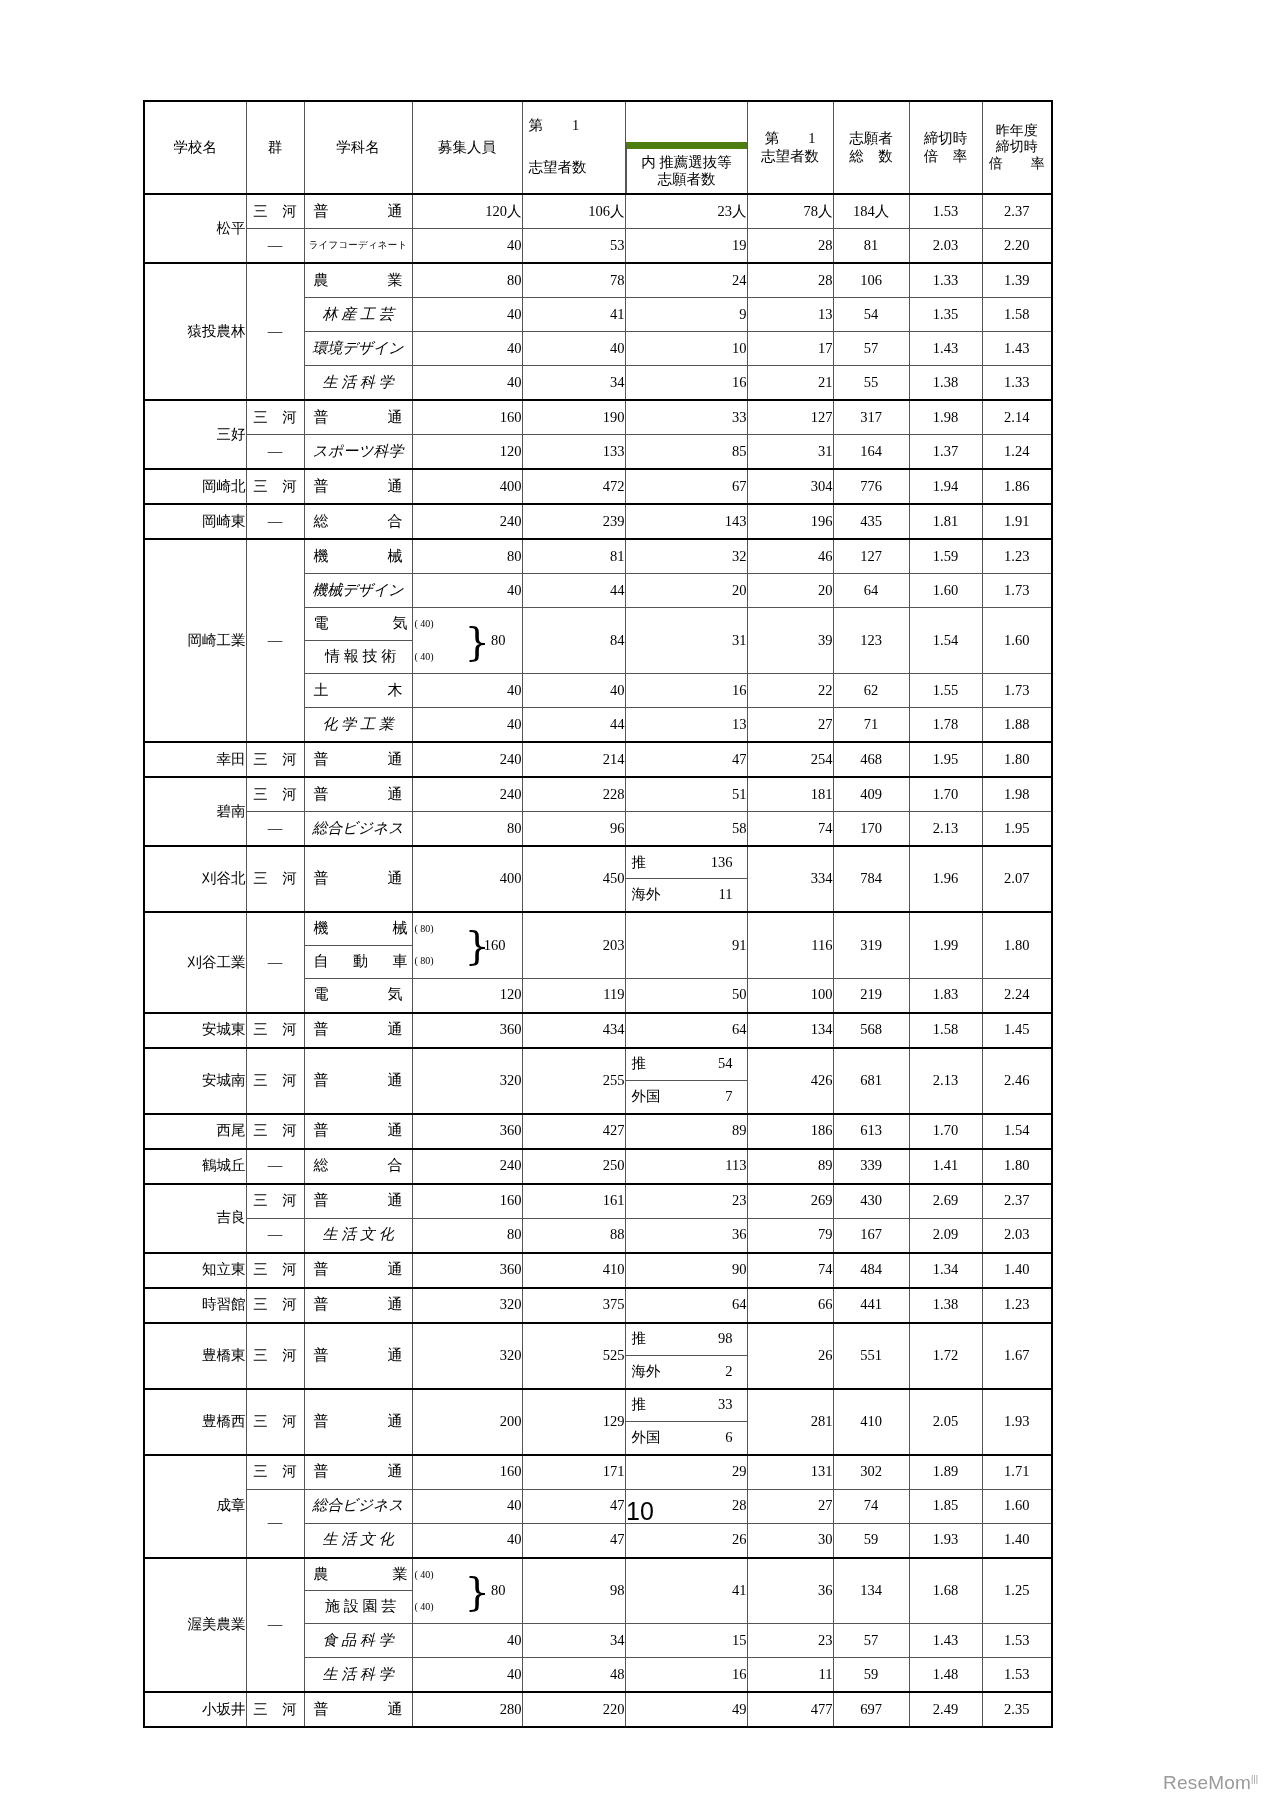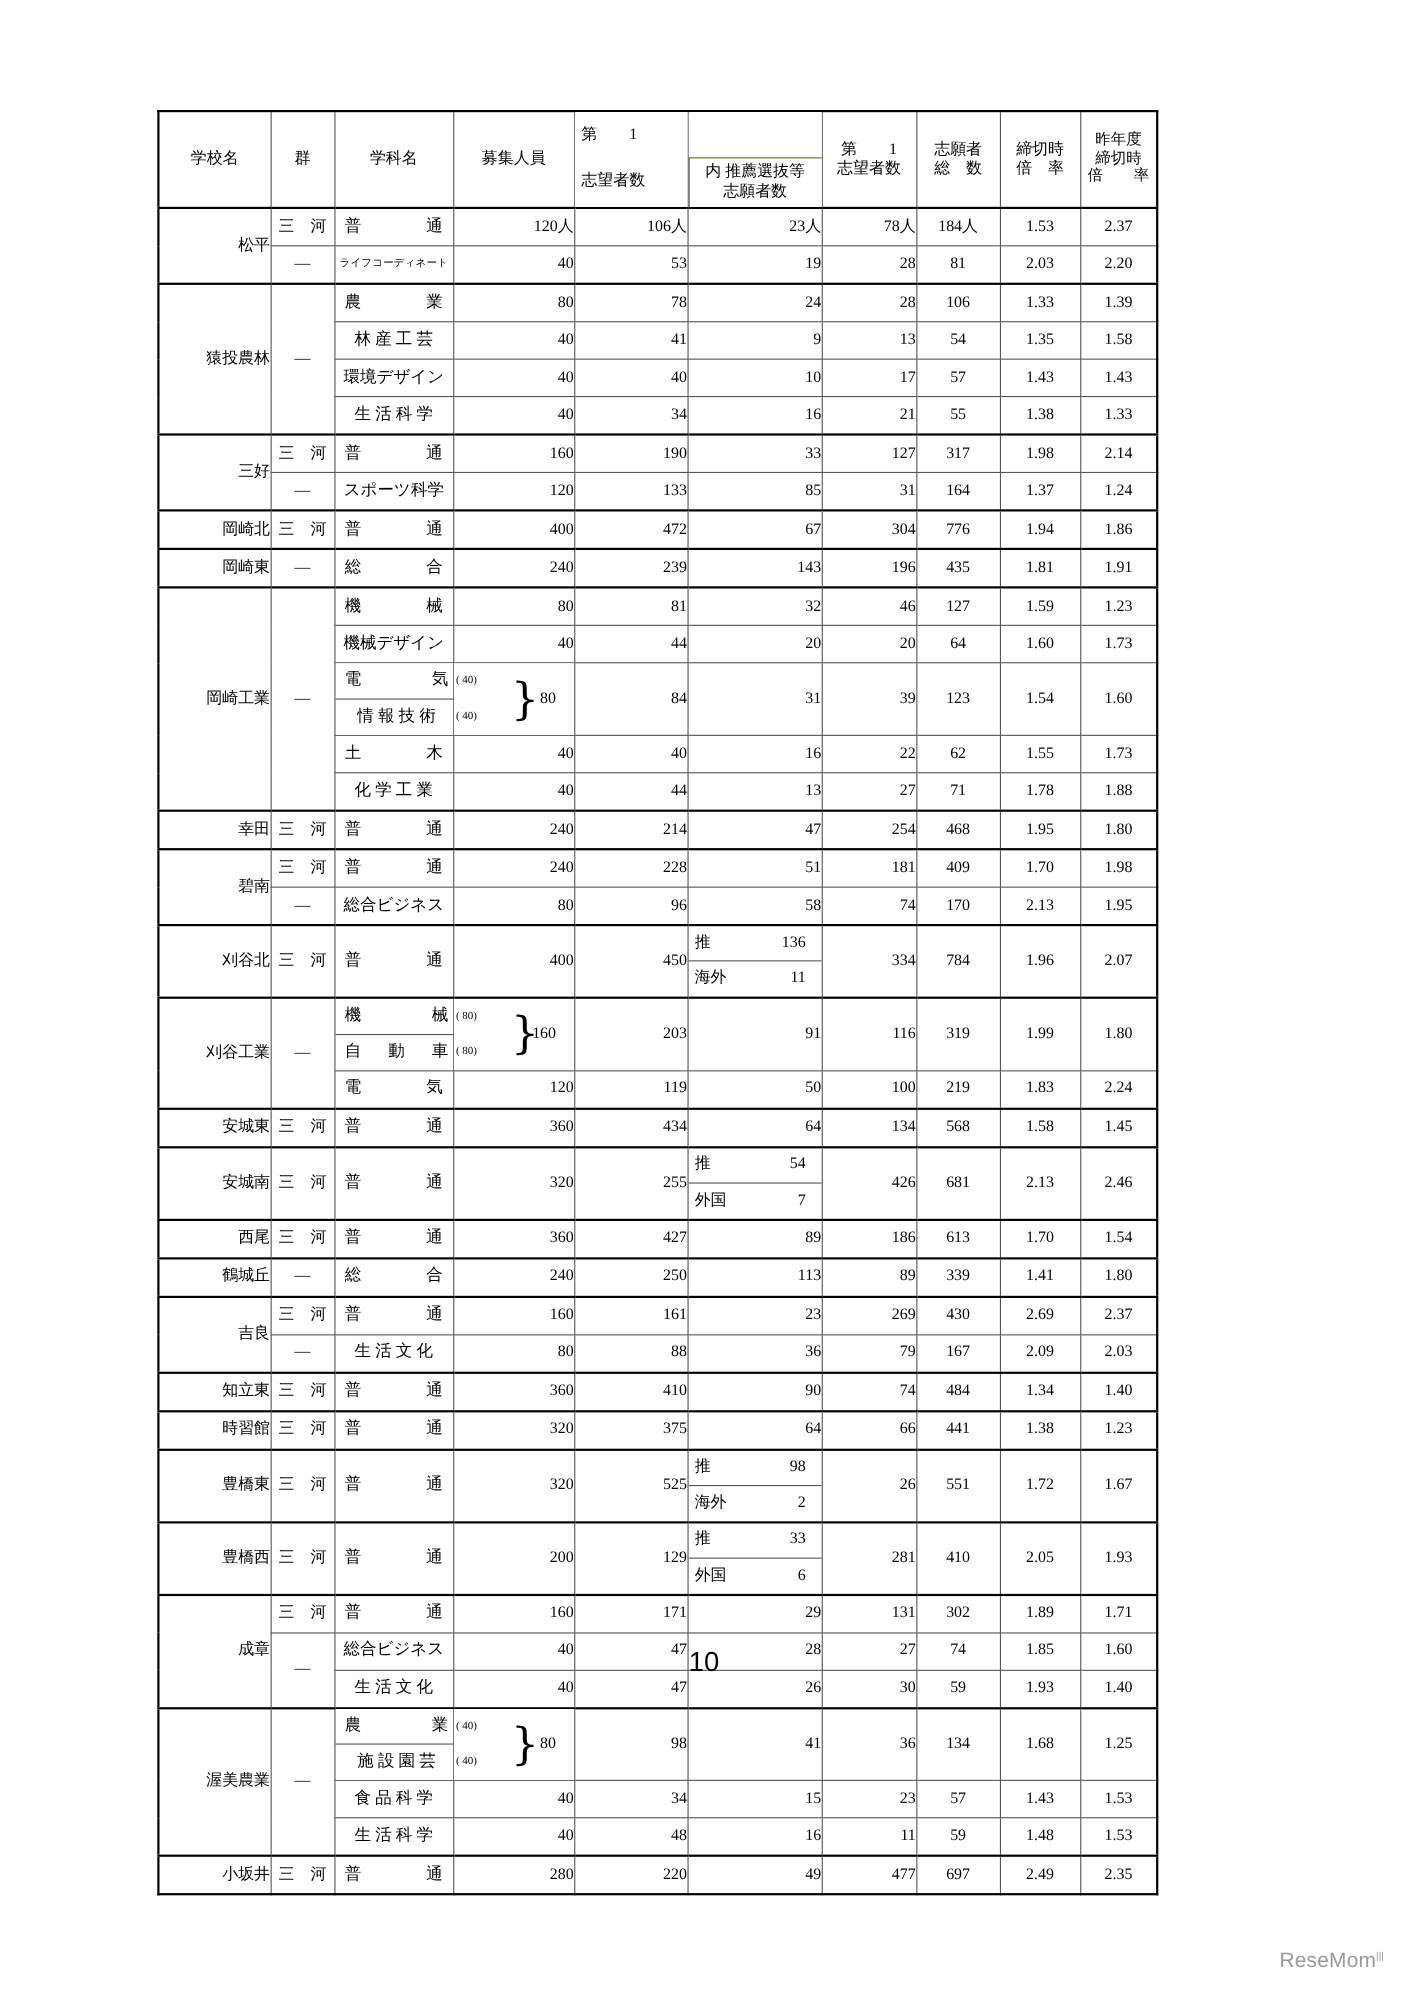--- a/index.html
+++ b/index.html
@@ -50,40 +50,40 @@
     line-height:1.3;
   }
   .hdr2line{display:block;}
 
   
   td.hdr-first{position:relative;padding:0;vertical-align:top;margin-top:36px;}
   .hf-top{height:40px;display:flex;align-items:center;justify-content:flex-start;padding-left:6px;}
   .hf-bot{height:44px;display:flex;align-items:center;justify-content:flex-start;padding-left:6px;}
   .hdr-inner-box{
     border-left:1px solid #555;
-    border-top:1px solid #4d7c0f;
+    border-top:7px solid #4d7c0f;
     font-family:Liberation Serif, serif;
   }
 
   
   tbody td{height:33px;}
   .ctr{text-align:center;}
   .rgt{text-align:right;padding-right:10px;}
 
   
   tr.grp-top > td{border-top:2.2px solid #000;}
   .last-col{border-left:2.5px solid #000;}
 
   
   td.school{text-align:right;padding-left:8px;font-size:15px;}
   td.gun{text-align:center;font-size:15px;}
 
   
   .dept-j{display:flex;justify-content:space-between;padding:0 9px;font-size:15px;}
-  .dept-c{display:block;text-align:center;font-size:15px;}
+  .dept-c{display:block;text-align:center;font-size:15px;font-style:italic;}
   .dept-tiny{display:block;text-align:center;font-size:9.5px;letter-spacing:0.02em;}
 
   
   td.split{padding:0;}
   .split-row{
     display:flex;justify-content:space-between;align-items:center;
     height:50%;box-sizing:border-box;padding:0 14px 0 6px;font-size:14.5px;
   }
   .split-row.top{border-bottom:1px solid #555;}
   .split-lbl{font-size:14.5px;}

